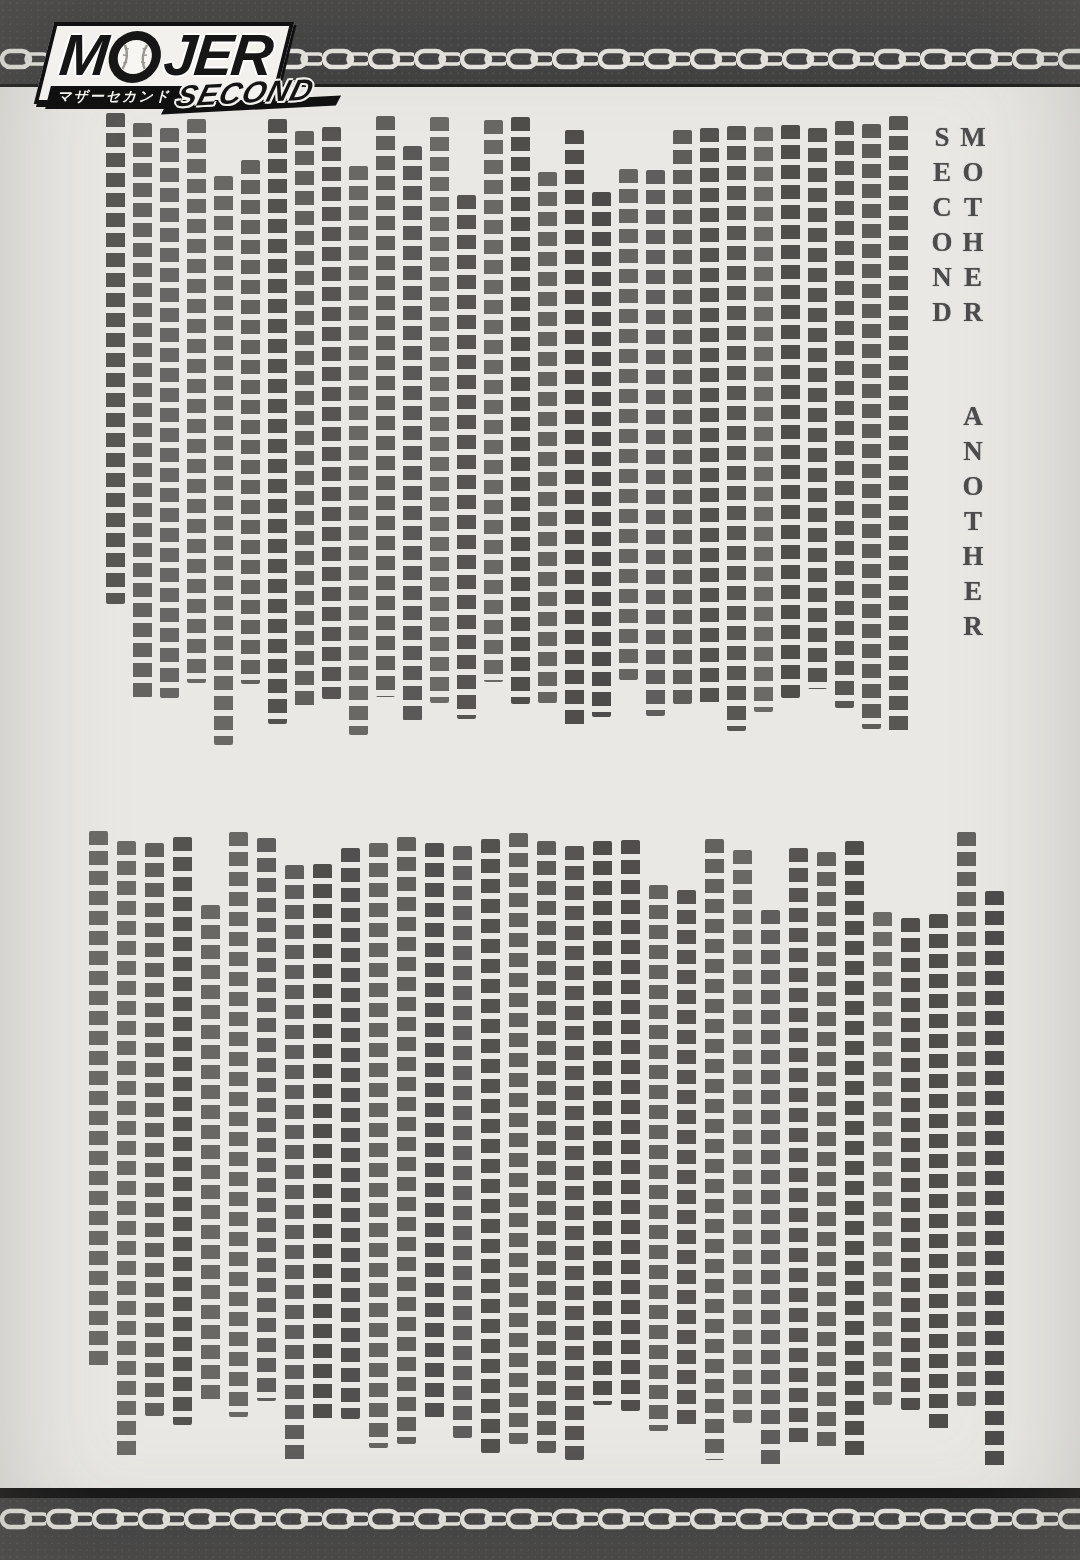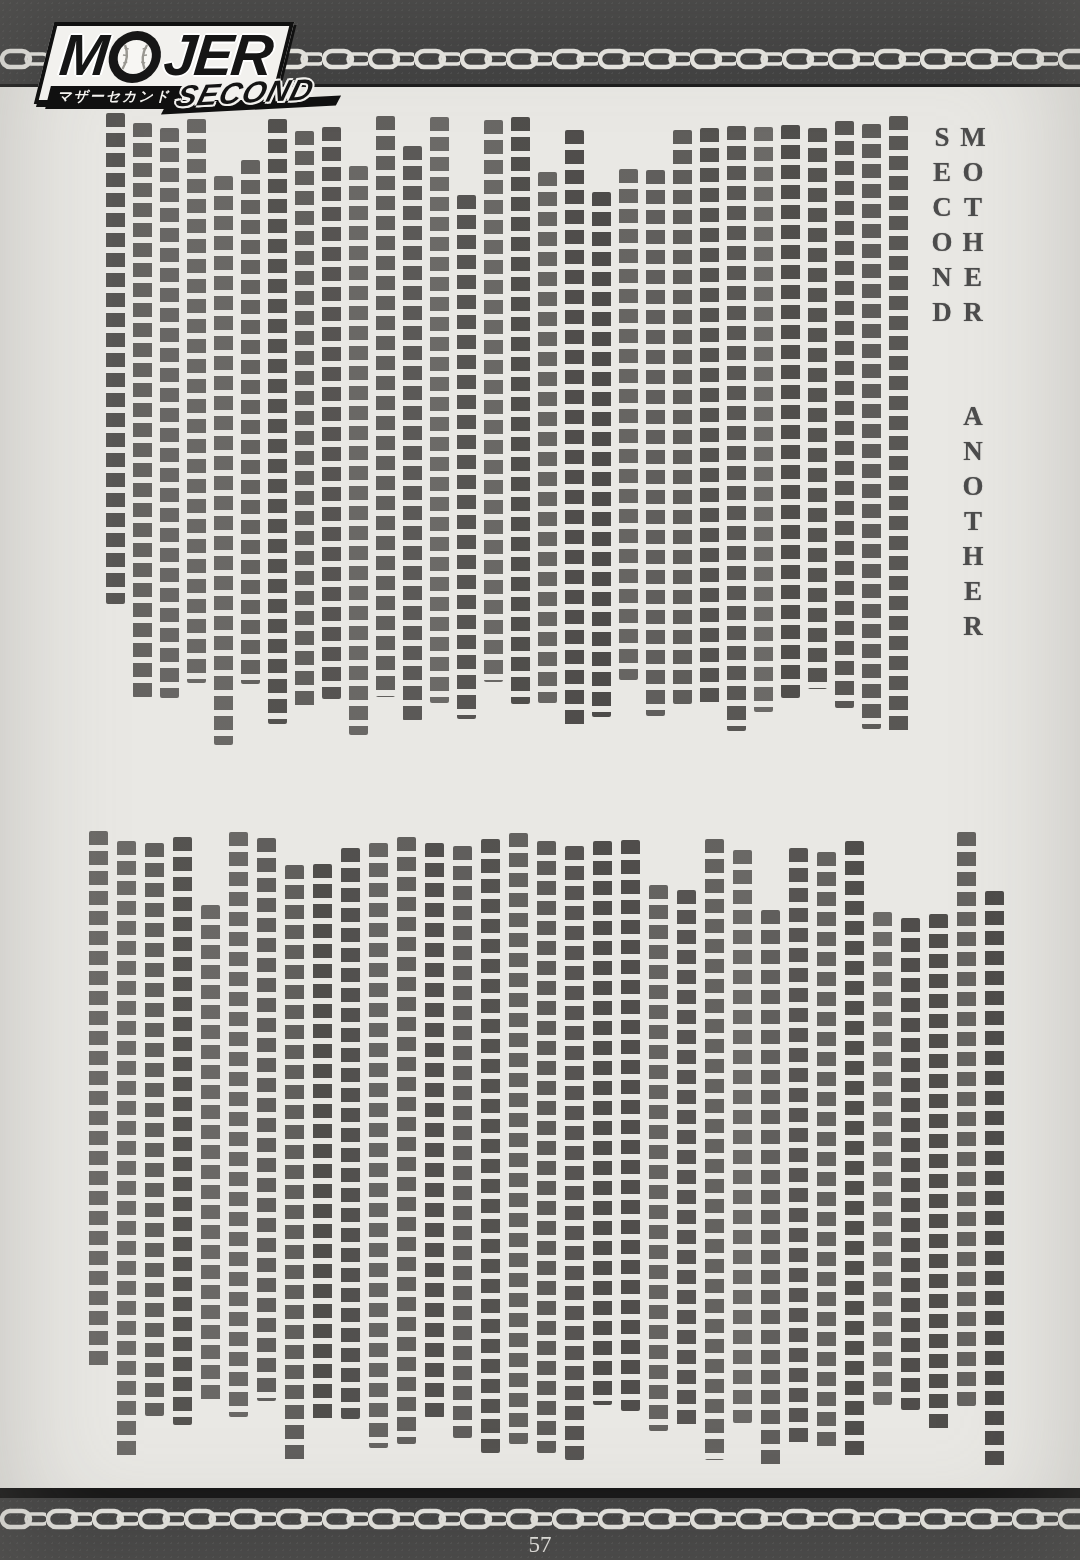--- a/index.html
+++ b/index.html
@@ -203,16 +203,15 @@
 <div class="bar bar-bottom">
   <svg class="chain-strip bottom" aria-hidden="true">
     <defs>
       <pattern id="chainB" width="46" height="26" patternUnits="userSpaceOnUse">
         <rect x="2" y="5" width="28" height="16" rx="8" fill="none" stroke="#e8e7e2" stroke-width="4.5"></rect>
         <rect x="26" y="8" width="22" height="10" rx="5" fill="none" stroke="#e8e7e2" stroke-width="3.5"></rect>
       </pattern>
     </defs>
     <rect x="0" y="0" width="1080" height="26" fill="url(#chainB)"></rect>
   </svg>
-  <div class="page-number">57</div>
 </div>
 
 <div class="page-vignette"></div>
 
 </body></html>

